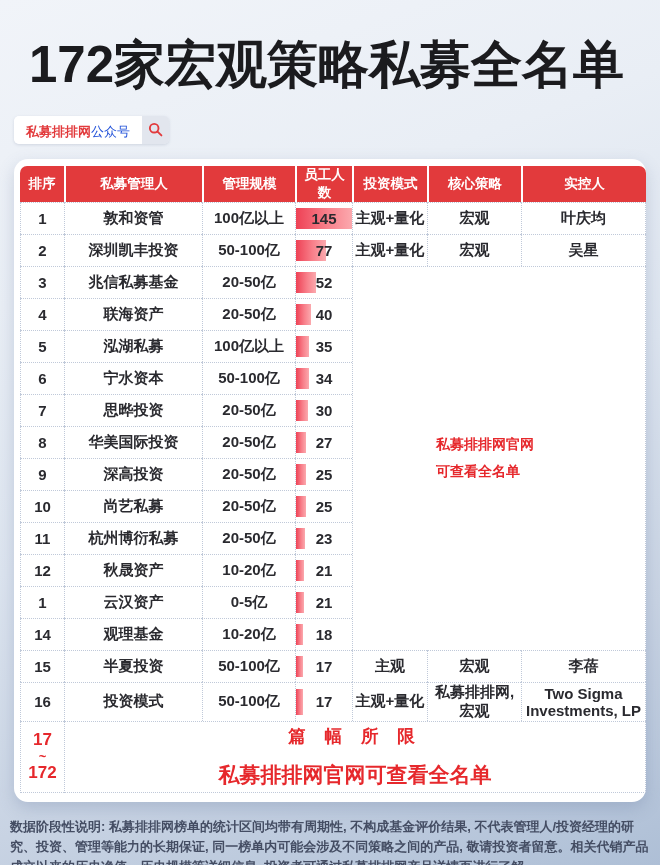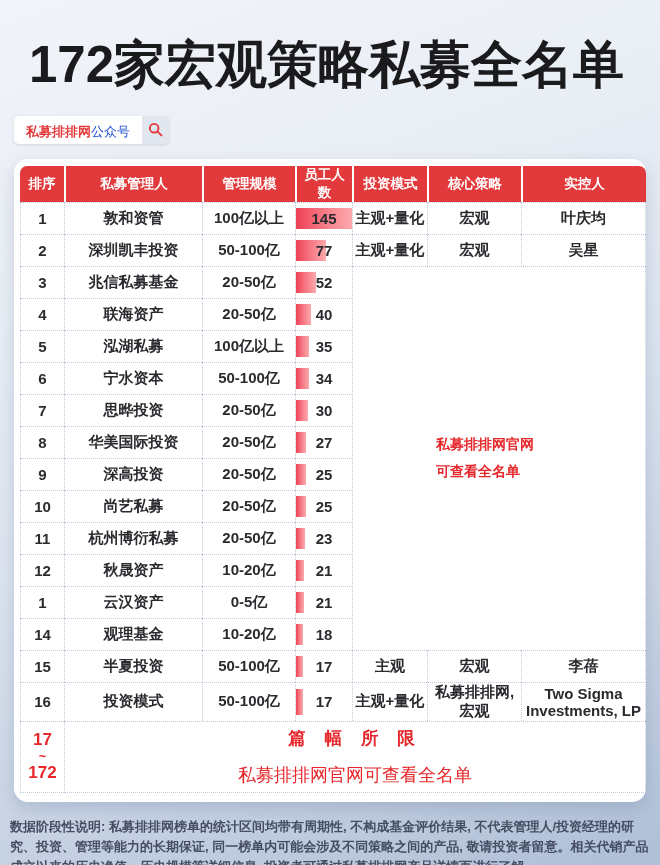--- a/index.html
+++ b/index.html
@@ -54,21 +54,21 @@
     background:linear-gradient(90deg,var(--bar-start) 0%,#f87f8a 55%,var(--bar-end) 100%);
   }
   .c-emp .num{position:relative;}
   .merged{vertical-align:middle;text-align:center;}
   .merged .inner{display:inline-block;text-align:left;transform:translateX(-14px);}
   .merged .line{font-size:14px;font-weight:800;color:var(--note-red);line-height:1.95;}
   .range-row td{border-bottom:1px dotted var(--dot);height:72px;}
   .range-rank div{font-size:17px;font-weight:800;color:var(--note-red);line-height:1.2;}
   .range-rank .mid{font-size:13px;line-height:1;}
   .range-note .rl1{font-size:17.5px;font-weight:800;color:var(--note-red);letter-spacing:7px;margin-bottom:13px;}
-  .range-note .rl2{font-size:18px;font-weight:400;color:var(--note-red);}
+  .range-note .rl2{font-size:21px;font-weight:700;color:var(--note-red);}
   .disclaimer{
     margin:15px 10px 0 10px;font-size:13px;line-height:1.55;color:#444d63;font-weight:600;
   }
 </style>
 </head>
 <body>
 
 <div class="page">
 
   <h1 class="page-title">172家宏观策略私募全名单</h1>

